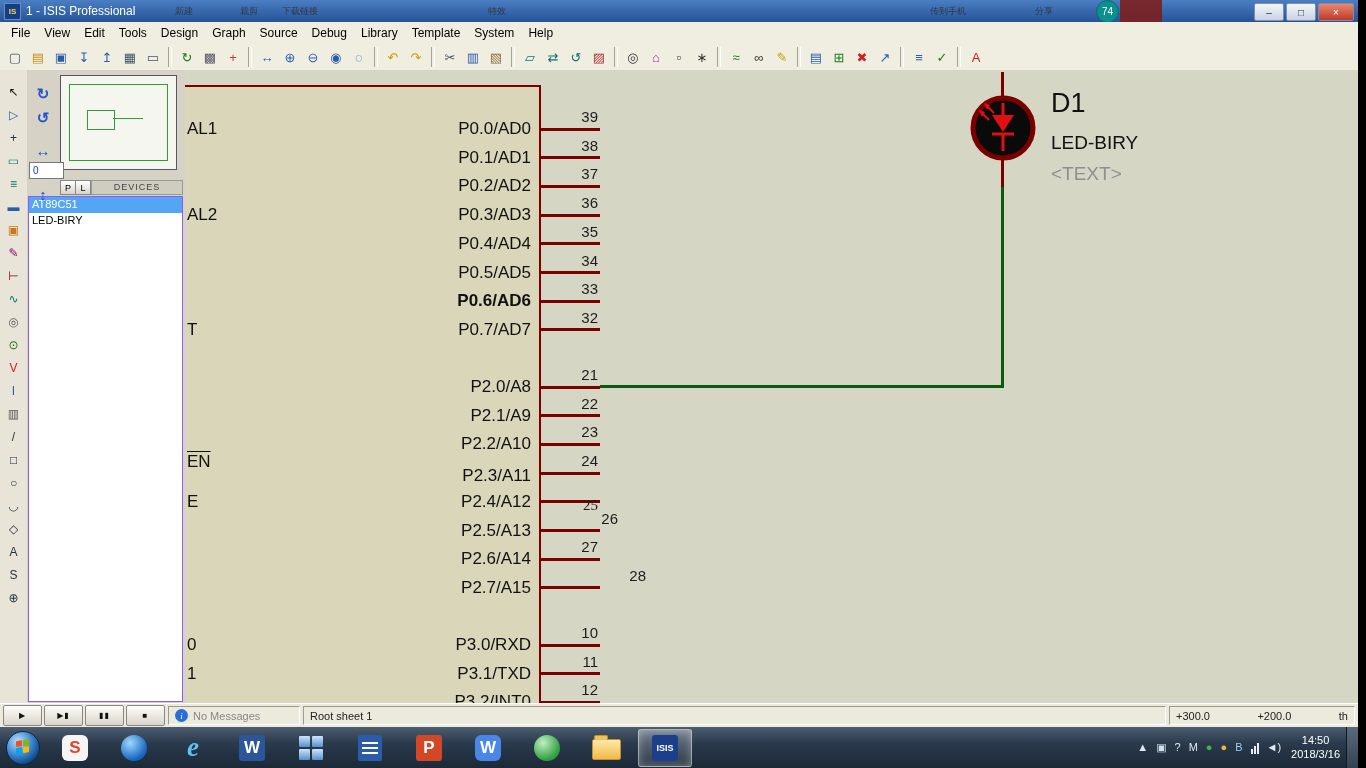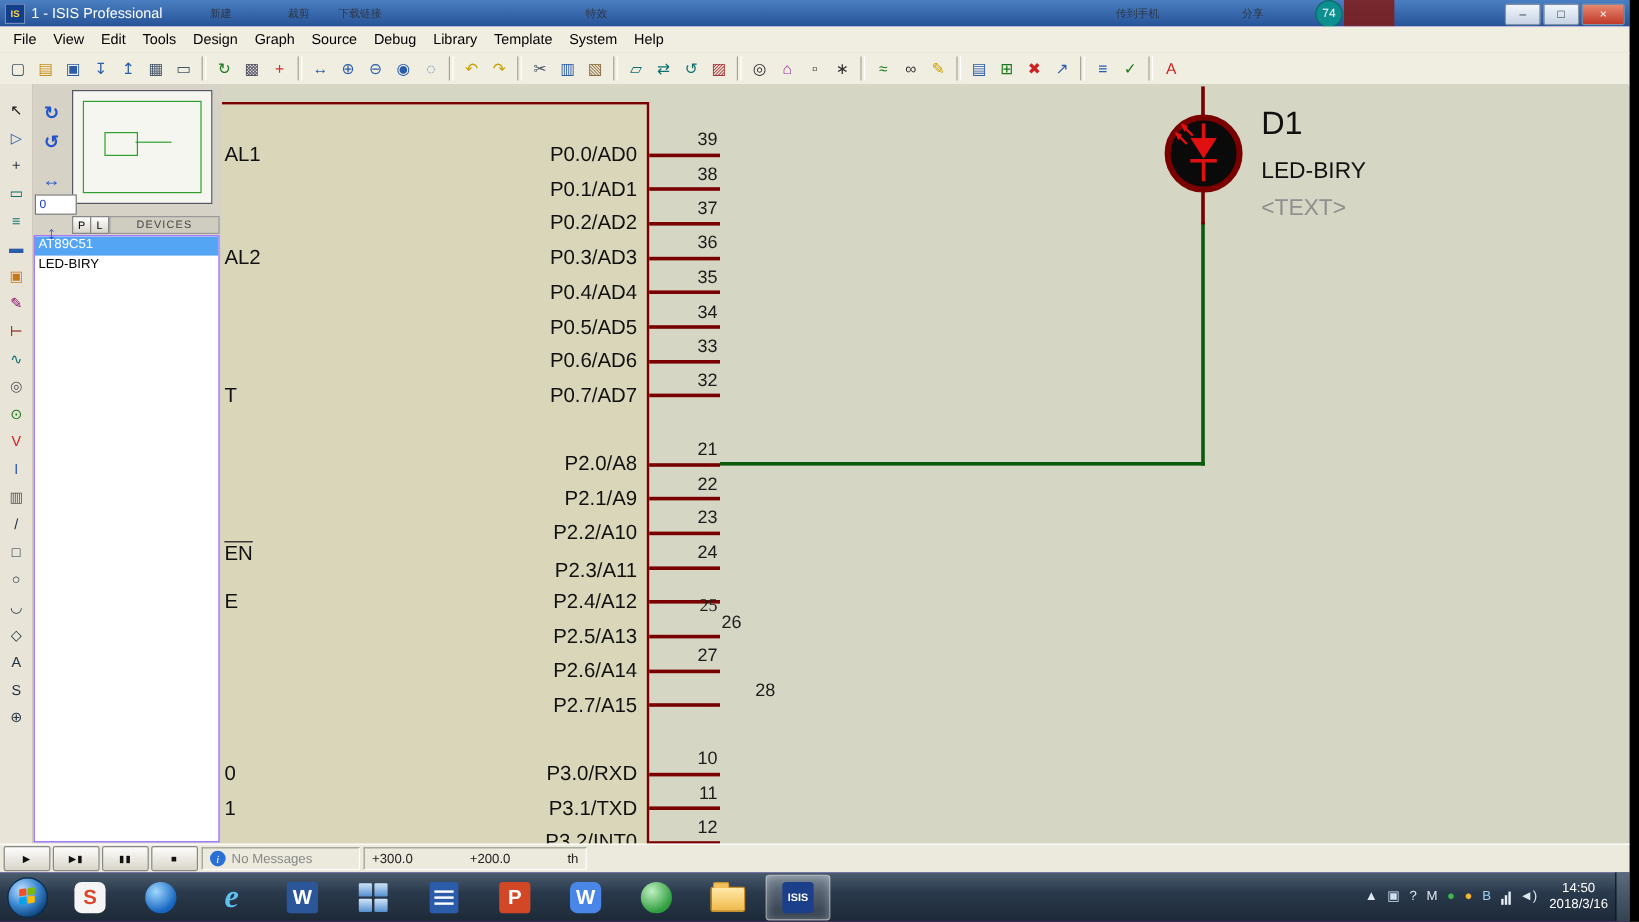--- a/index.html
+++ b/index.html
@@ -375,21 +375,21 @@
       <div class="pin-number" style="top: 124.1px;">36</div>
       <div class="pin-name" style="top: 135.1px;">P0.3/AD3</div>
       <div class="pin-stub" style="top: 172.3px;"></div>
       <div class="pin-number" style="top: 152.8px;">35</div>
       <div class="pin-name" style="top: 163.8px;">P0.4/AD4</div>
       <div class="pin-stub" style="top: 201px;"></div>
       <div class="pin-number" style="top: 181.5px;">34</div>
       <div class="pin-name" style="top: 192.5px;">P0.5/AD5</div>
       <div class="pin-stub" style="top: 229.7px;"></div>
       <div class="pin-number" style="top: 210.2px;">33</div>
-      <div class="pin-name" style="top: 221.2px;">P0.6/AD6</div>
+      <div class="pin-name" style="top: 221.2px; font-weight: bold;">P0.6/AD6</div>
       <div class="pin-stub" style="top: 258.4px;"></div>
       <div class="pin-number" style="top: 238.9px;">32</div>
       <div class="pin-name" style="top: 249.9px;">P0.7/AD7</div>
       <div class="pin-stub" style="top: 315.5px;"></div>
       <div class="pin-number" style="top: 296px;">21</div>
       <div class="pin-name" style="top: 307px;">P2.0/A8</div>
       <div class="pin-stub" style="top: 344.2px;"></div>
       <div class="pin-number" style="top: 324.7px;">22</div>
       <div class="pin-name" style="top: 335.7px;">P2.1/A9</div>
       <div class="pin-stub" style="top: 372.9px;"></div>
@@ -432,20 +432,23 @@
     <div id="simbtns" style="display:flex;gap:2px">
         <div class="sim-btn">▶</div>
         <div class="sim-btn">▶▮</div>
         <div class="sim-btn">▮▮</div>
         <div class="sim-btn">■</div>
       </div>
     <div class="status-box msg-box">
       <div class="info-icon">i</div>
       <span>No Messages</span>
     </div>
+    <div class="status-box sheet-box">
+      <span>Root sheet 1</span>
+    </div>
     <div class="status-box coords-box">
       <span>+300.0</span>
       <span>+200.0</span>
       <span>th</span>
     </div>
   </div>
 
   <div class="taskbar">
     <div class="start-wrap">
       <div class="orb">

